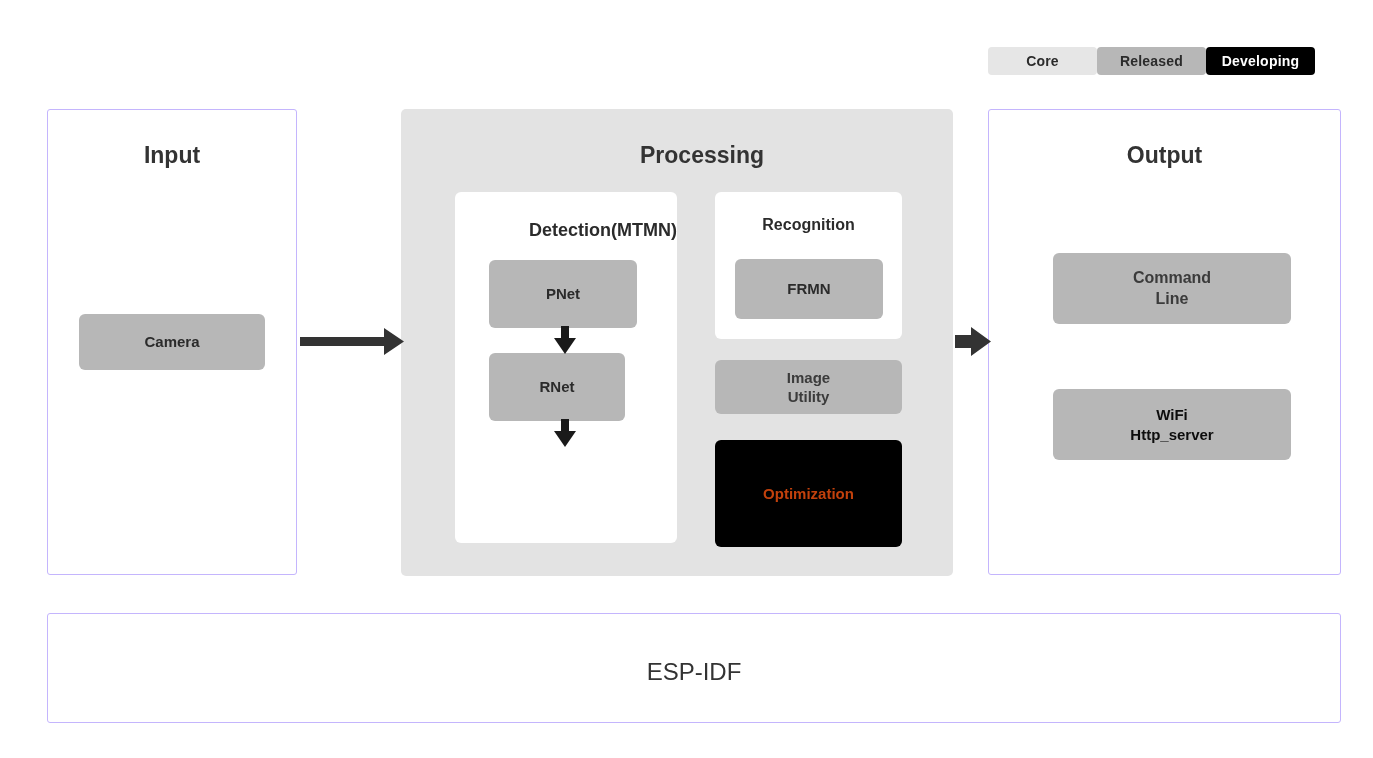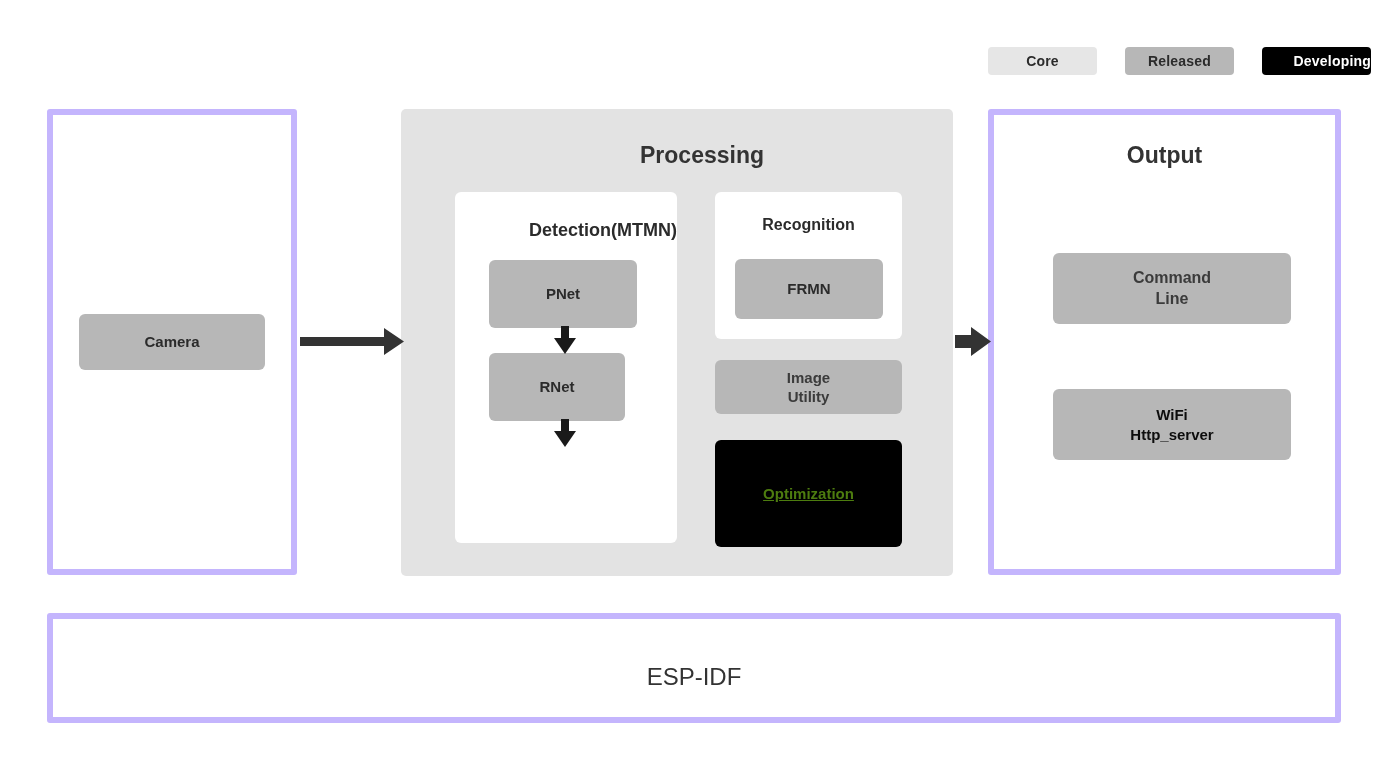--- a/index.html
+++ b/index.html
@@ -19,47 +19,47 @@
     background: #ffffff;
     overflow: hidden;
   }
 
   
   .legend {
     position: absolute;
     top: 47px;
     left: 988px;
     display: flex;
-    gap: 28px;
+    gap: 0;
   }
   .legend-chip {
     width: 109px;
     height: 28px;
     border-radius: 4px;
     display: flex;
     align-items: center;
     justify-content: center;
     font-size: 14px;
     font-weight: bold;
     letter-spacing: 0.2px;
     box-sizing: border-box;
   }
   .chip-core      { background: #e6e6e6; color: #2b2b2b; }
   .chip-released  { background: #b7b7b7; color: #2b2b2b; }
-  .chip-developing{ background: #000000; color: #ffffff; justify-content: flex-end; }
+  .chip-developing{ background: #000000; color: #ffffff; }
 
   
   .panel {
     position: absolute;
     box-sizing: border-box;
     border-radius: 3px;
   }
   .panel-outline {
     background: #ffffff;
-    border: 6px solid #c4b5fd;
+    border: 1px solid #c4b5fd;
   }
   .panel-title {
     position: absolute;
     left: 0;
     right: 0;
     text-align: center;
     font-size: 23px;
     font-weight: bold;
     color: #333333;
   }
@@ -90,21 +90,21 @@
     box-sizing: border-box;
     border-radius: 6px;
     display: flex;
     align-items: center;
     justify-content: center;
     text-align: center;
     line-height: 1.28;
     white-space: pre-line;
   }
   .node-released { background: #b7b7b7; color: #2b2b2b; font-weight: bold; }
-  .node-dev      { background: #000000; color: #4d7c0f; font-weight: bold; text-decoration: underline; }
+  .node-dev      { background: #000000; color: #c2410c; font-weight: bold; }
 
   
   .subcard {
     position: absolute;
     box-sizing: border-box;
     background: #ffffff;
     border-radius: 6px;
   }
   .subcard-title {
     position: absolute;
@@ -148,20 +148,21 @@
     </div>
     <div class="legend-chip chip-released">
       <span>Released</span>
     </div>
     <div class="legend-chip chip-developing">
       <span>Developing</span>
     </div>
   </div>
 
   <div class="panel panel-outline" id="panel-input"></div>
+  <div class="panel-title" id="title-input" style="left:47px; width:250px;">Input</div>
   <div class="node node-released" id="node-camera">Camera</div>
 
   <div class="panel" id="panel-proc"></div>
   <div class="panel-title" id="title-proc" style="left:401px; width:552px;">Processing</div>
 
   <div class="subcard" id="card-detection"></div>
   <div class="subcard-title" id="title-detection" style="left:455px; width:222px;">Detection(MTMN)</div>
   <div class="node node-released" id="node-pnet">PNet</div>
   <div class="node node-released" id="node-rnet">RNet</div>
 

